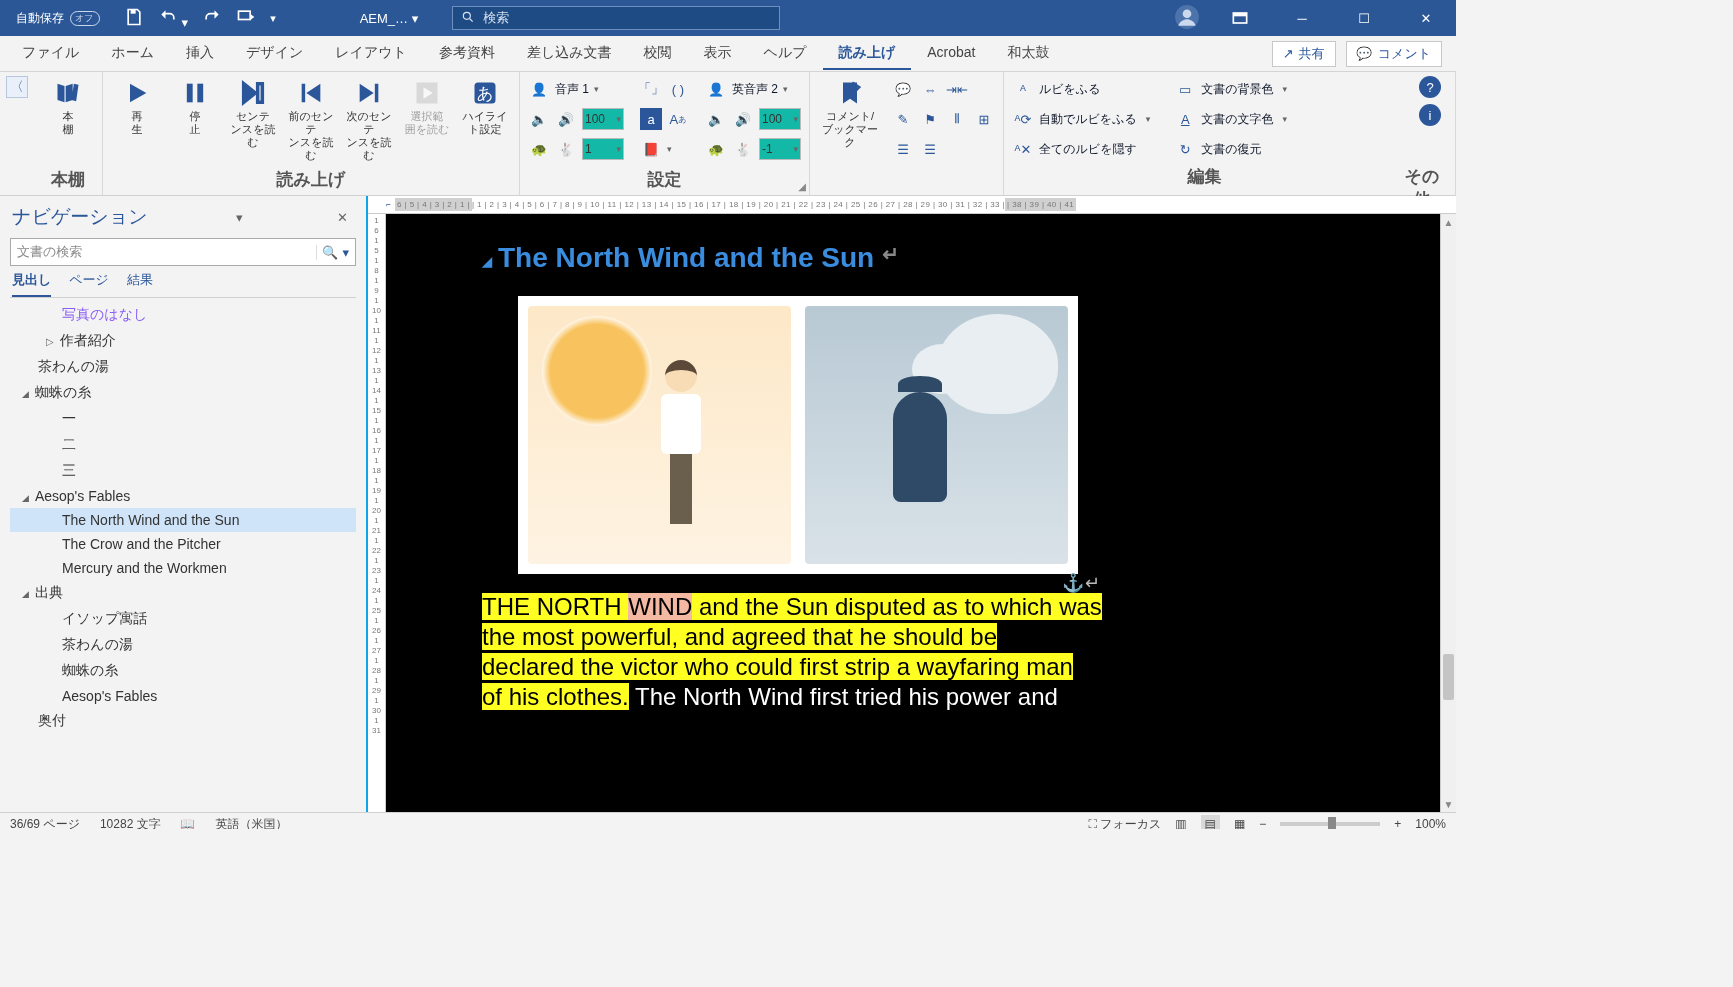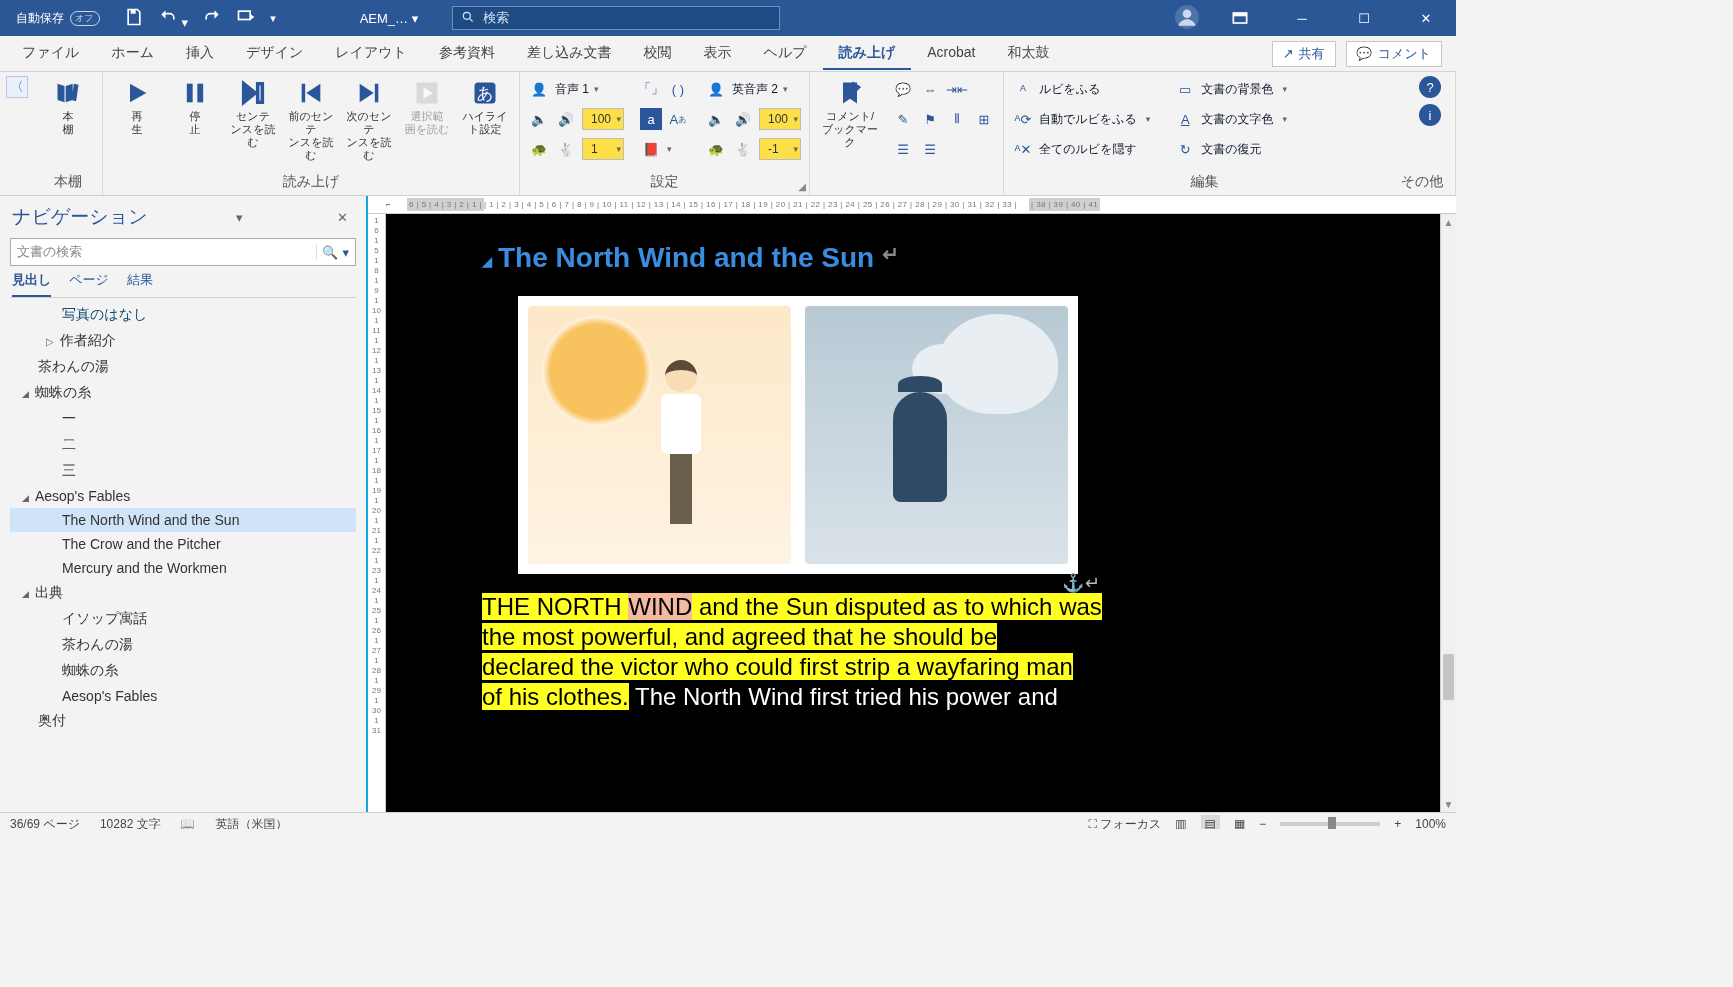--- a/index.html
+++ b/index.html
@@ -23,29 +23,29 @@
 .tab.active { color: #2b579a; border-bottom: 2px solid #2b579a; font-weight: 600; }
 .tabs .right-actions { margin-left: auto; display: flex; gap: 10px; padding-right: 8px; }
 .tabs .action-btn { border: 1px solid #c8c8c8; padding: 3px 10px; font-size: 13px; display: flex; align-items: center; gap: 5px; background: #fff; color: #2b579a; }
 
 
 .ribbon { height: 124px; background: #f3f3f3; border-bottom: 1px solid #d0d0d0; display: flex; position: relative; }
 .ribbon-collapse { width: 34px; display: flex; align-items: flex-start; justify-content: center; padding-top: 4px; }
 .ribbon-collapse .chev { width: 22px; height: 22px; border: 1px solid #b8c7e0; display: flex; align-items: center; justify-content: center; color: #2b579a; background: #eaf0f9; }
 .group { border-right: 1px solid #d8d8d8; padding: 4px 8px 0 8px; display: flex; flex-direction: column; height: 100%; }
 .group .body { flex: 1; display: flex; align-items: flex-start; gap: 6px; }
-.group .label { text-align: center; font-size: 14px; color: #555; padding: 3px 0 4px; position: relative; }
+.group .label { text-align: center; font-size: 17px; color: #555; padding: 3px 0 4px; position: relative; font-weight: bold; }
 .big-btn { display: flex; flex-direction: column; align-items: center; width: 52px; gap: 2px; margin-top: 2px; }
 .big-btn .ic { width: 30px; height: 30px; display: flex; align-items: center; justify-content: center; color: #2b579a; }
 .big-btn .cap { font-size: 11px; text-align: center; line-height: 13px; color: #333; }
 .ctrl-col { display: flex; flex-direction: column; gap: 4px; }
 .ctrl-row { display: flex; align-items: center; gap: 5px; height: 26px; }
 .sm-ic { width: 22px; height: 22px; display: flex; align-items: center; justify-content: center; color: #2b579a; }
 .sm-txt { font-size: 12px; color: #0f172a; }
-.spin { width: 42px; height: 22px; border: 1px solid #bbb; background: #fde047; display: flex; align-items: center; padding-left: 8px; font-size: 12px; position: relative; }
+.spin { width: 42px; height: 22px; border: 1px solid #bbb; background: #14b8a6; display: flex; align-items: center; padding-left: 2px; font-size: 12px; position: relative; }
 .spin::after { content: "▾"; position: absolute; right: 2px; font-size: 9px; color: #666; }
 .dlaunch { position: absolute; right: 3px; bottom: 3px; font-size: 10px; color: #888; }
 
 
 .content { display: flex; height: 616px; }
 .navpane { width: 368px; background: #f3f3f3; border-right: 2px solid #0ea5e9; display: flex; flex-direction: column; padding: 4px 10px 0 10px; }
 .nav-title-row { display: flex; align-items: center; padding: 4px 2px 8px 2px; }
 .nav-title { font-size: 19px; color: #2b579a; }
 .nav-title-row .ic-sm { margin-left: auto; color: #666; padding: 0 6px; }
 .nav-search { height: 28px; border: 1px solid #aaa; background: #fff; display: flex; align-items: center; padding: 0 6px; color: #888; font-size: 13px; margin-bottom: 1px; position: relative; }
@@ -57,21 +57,21 @@
 .nav-item { padding: 4px 4px 4px 28px; cursor: pointer; white-space: nowrap; }
 .nav-item.lv1 { padding-left: 28px; }
 .nav-item.lv2 { padding-left: 52px; }
 .nav-item.lv1.caret::before, .nav-item.caret::before { content: "◢"; font-size: 9px; color: #666; margin-right: 6px; margin-left: -16px; display: inline-block; }
 .nav-item.caretR::before { content: "▷"; font-size: 10px; color: #666; margin-right: 6px; margin-left: -16px; display: inline-block; }
 .nav-item.sel { background: #cfe4f8; }
 
 
 .docwrap { flex: 1; display: flex; flex-direction: column; background: #e8e8e8; position: relative; }
 .ruler-h { height: 18px; background: #fff; border-bottom: 1px solid #ccc; font-size: 8px; color: #777; display: flex; align-items: center; padding-left: 18px; letter-spacing: 0.4px; white-space: nowrap; overflow: hidden; }
-.ruler-h .dark { background: #d0d0d0; padding: 2px 2px; margin-left: 12px; }
+.ruler-h .dark { background: #d0d0d0; padding: 2px 2px; }
 .doc-scroll { flex: 1; display: flex; }
 .ruler-v { width: 18px; background: #fff; border-right: 1px solid #ccc; font-size: 8px; color: #777; display: flex; flex-direction: column; align-items: center; padding-top: 2px; gap: 1px; overflow: hidden; }
 .page { flex: 1; background: #000; position: relative; padding: 28px 50px 0 96px; overflow: hidden; color: #fff; }
 .heading { color: #3a8dde; font-size: 28px; font-weight: 600; display: flex; align-items: flex-start; gap: 6px; }
 .heading .tri { font-size: 13px; margin-top: 12px; color: #3a8dde; }
 .heading .pil { font-size: 20px; color: #888; margin-left: 2px; }
 .figure { margin: 22px 0 18px 36px; width: 560px; height: 278px; background: #fff; display: flex; gap: 14px; padding: 10px; }
 .fig-half { flex: 1; border-radius: 4px; position: relative; overflow: hidden; }
 .fig-left { background: linear-gradient(#fde8c8, #fef3e2); }
 .sun { position: absolute; left: 14px; top: 10px; width: 110px; height: 110px; background: radial-gradient(circle,#f8c35e 60%,#fef3e2 70%); border-radius: 50%; }
@@ -429,21 +429,21 @@
     <div class="nav-search">
       <span>文書の検索</span>
       <span class="srch-ic">🔍 ▾</span>
     </div>
     <div class="nav-tabs" id="nav-tabs-host">
         <div class="nav-tab active">見出し</div>
         <div class="nav-tab">ページ</div>
         <div class="nav-tab">結果</div>
       </div>
     <div class="nav-tree" id="nav-tree-host">
-        <div class="nav-item lv2" style="color: #0c4a6e;">写真のはなし</div>
+        <div class="nav-item lv2" style="color: #8b5cf6;">写真のはなし</div>
         <div class="nav-item lv2 caretR">作者紹介</div>
         <div class="nav-item lv1">茶わんの湯</div>
         <div class="nav-item lv1 caret">蜘蛛の糸</div>
         <div class="nav-item lv2">一</div>
         <div class="nav-item lv2">二</div>
         <div class="nav-item lv2">三</div>
         <div class="nav-item lv1 caret">Aesop's Fables</div>
         <div class="nav-item lv2 sel">The North Wind and the Sun</div>
         <div class="nav-item lv2">The Crow and the Pitcher</div>
         <div class="nav-item lv2">Mercury and the Workmen</div>

